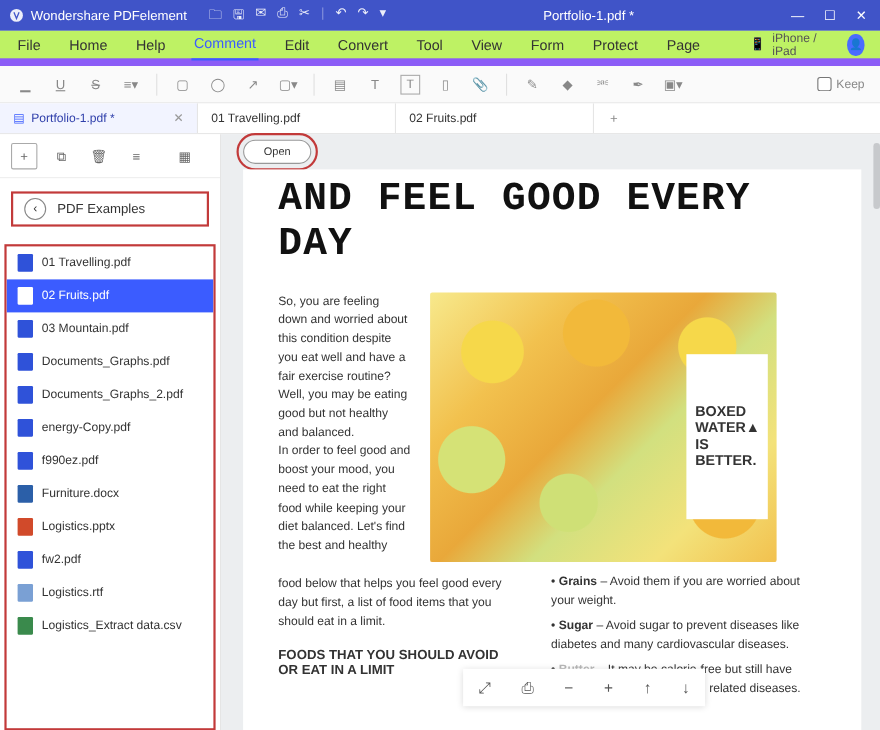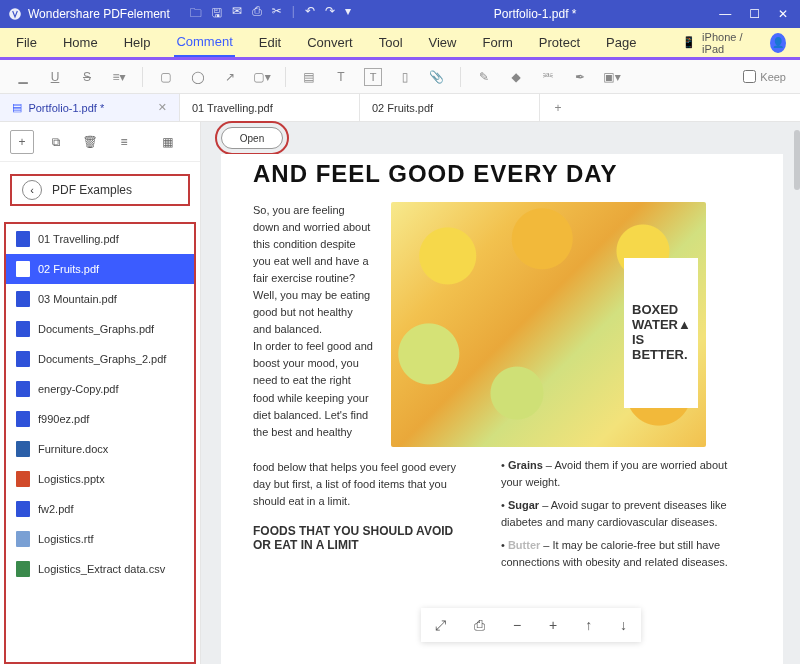--- a/index.html
+++ b/index.html
@@ -5,21 +5,21 @@
 * { box-sizing: border-box; margin: 0; padding: 0; font-family: -apple-system, "Segoe UI", Arial, sans-serif; }
 body { width: 800px; height: 664px; background: #f5f5f5; overflow: hidden; font-size: 12px; color: #333; }
 .titlebar { height: 28px; background: #4054c8; color: #fff; display: flex; align-items: center; padding: 0 8px; }
 .titlebar .app-name { display: flex; align-items: center; gap: 6px; font-size: 12px; }
 .titlebar .app-name svg { width: 14px; height: 14px; }
 .titlebar .qat { display: flex; gap: 10px; margin-left: 20px; }
 .titlebar .qat span { opacity: .9; cursor: pointer; }
 .titlebar .doc-title { flex: 1; text-align: center; font-size: 12px; }
 .titlebar .win-controls { display: flex; gap: 18px; margin-right: 4px; }
 .titlebar .win-controls span { cursor: pointer; font-size: 12px; }
-.menubar { height: 32px; background: #fef9c3; display: flex; align-items: center; padding: 0 14px; gap: 22px; border-bottom: 3px solid #8b5cf6; }
+.menubar { height: 32px; background: #bef264; display: flex; align-items: center; padding: 0 14px; gap: 22px; border-bottom: 7px solid #8b5cf6; }
 .menubar .menu-item { font-size: 13px; color: #333; cursor: pointer; padding: 6px 2px; }
 .menubar .menu-item.active { color: #3b5cff; border-bottom: 2px solid #3b5cff; }
 .menubar .spacer { flex: 1; }
 .menubar .device { display: flex; align-items: center; gap: 6px; font-size: 11px; color: #555; }
 .menubar .avatar { width: 20px; height: 20px; background: #4a6cff; border-radius: 50%; display: flex; align-items: center; justify-content: center; color: #fff; font-size: 10px; }
 .toolbar { height: 34px; background: #fafafa; display: flex; align-items: center; padding: 0 14px; gap: 14px; border-bottom: 1px solid #e5e5e5; }
 .toolbar .tool { width: 18px; height: 18px; display: flex; align-items: center; justify-content: center; color: #888; cursor: pointer; }
 .toolbar .sep { width: 1px; height: 20px; background: #e0e0e0; }
 .toolbar .keep { margin-left: auto; font-size: 11px; color: #888; display:flex; align-items:center; gap:4px;}
 .tabs { height: 28px; background: #fff; display: flex; align-items: stretch; border-bottom: 1px solid #e5e5e5; }
@@ -42,21 +42,21 @@
 .file-row.selected .ficon { background: #fff; color: #3b5cff; }
 .ficon { width: 14px; height: 16px; background: #2f52d9; border-radius: 1px; position: relative; }
 .ficon.docx { background: #2b5fa8; }
 .ficon.pptx { background: #d14a2a; }
 .ficon.rtf { background: #7aa0d4; }
 .ficon.csv { background: #3a8a4c; }
 .viewer { flex: 1; background: #eceef0; position: relative; display: flex; flex-direction: column; }
 .open-bar { height: 32px; display: flex; align-items: center; padding-left: 20px; }
 .open-btn { width: 62px; height: 22px; border: 1px solid #999; border-radius: 11px; background: #fff; font-size: 10px; color: #333; display: flex; align-items: center; justify-content: center; cursor: pointer; outline: 2px solid #c23a3a; outline-offset: 4px; }
 .page { margin: 0 20px 0 20px; background: #fff; flex: 1; overflow: hidden; padding: 6px 32px 10px 32px; position: relative; }
-.page h1 { font-family: Liberation Sans, sans-serif; font-size: 24px; font-weight: 900; letter-spacing: 1px; color: #111; margin-bottom: 14px; }
+.page h1 { font-family: Liberation Mono, monospace; font-size: 36px; font-weight: 900; letter-spacing: 1px; color: #111; margin-bottom: 24px; }
 .page .cols { display: flex; gap: 18px; }
 .page .col-left { width: 120px; font-size: 11px; line-height: 1.55; color: #333; }
 .page .img { width: 315px; height: 245px; background: linear-gradient(135deg,#f7e98c 0%,#f2c14e 25%,#e9a83a 45%,#d2e07f 60%,#f3e27a 80%,#f2c14e 100%); position: relative; border-radius: 2px; overflow:hidden;}
 .page .img::before{content:""; position:absolute; inset:0; background:
   radial-gradient(circle at 18% 22%, #f6d84a 0 28px, transparent 29px),
   radial-gradient(circle at 48% 15%, #f2b93a 0 30px, transparent 31px),
   radial-gradient(circle at 80% 20%, #f6d84a 0 26px, transparent 27px),
   radial-gradient(circle at 12% 62%, #d5e276 0 30px, transparent 31px),
   radial-gradient(circle at 40% 78%, #cfe076 0 26px, transparent 27px),
   radial-gradient(circle at 85% 78%, #f2b93a 0 32px, transparent 33px);}

